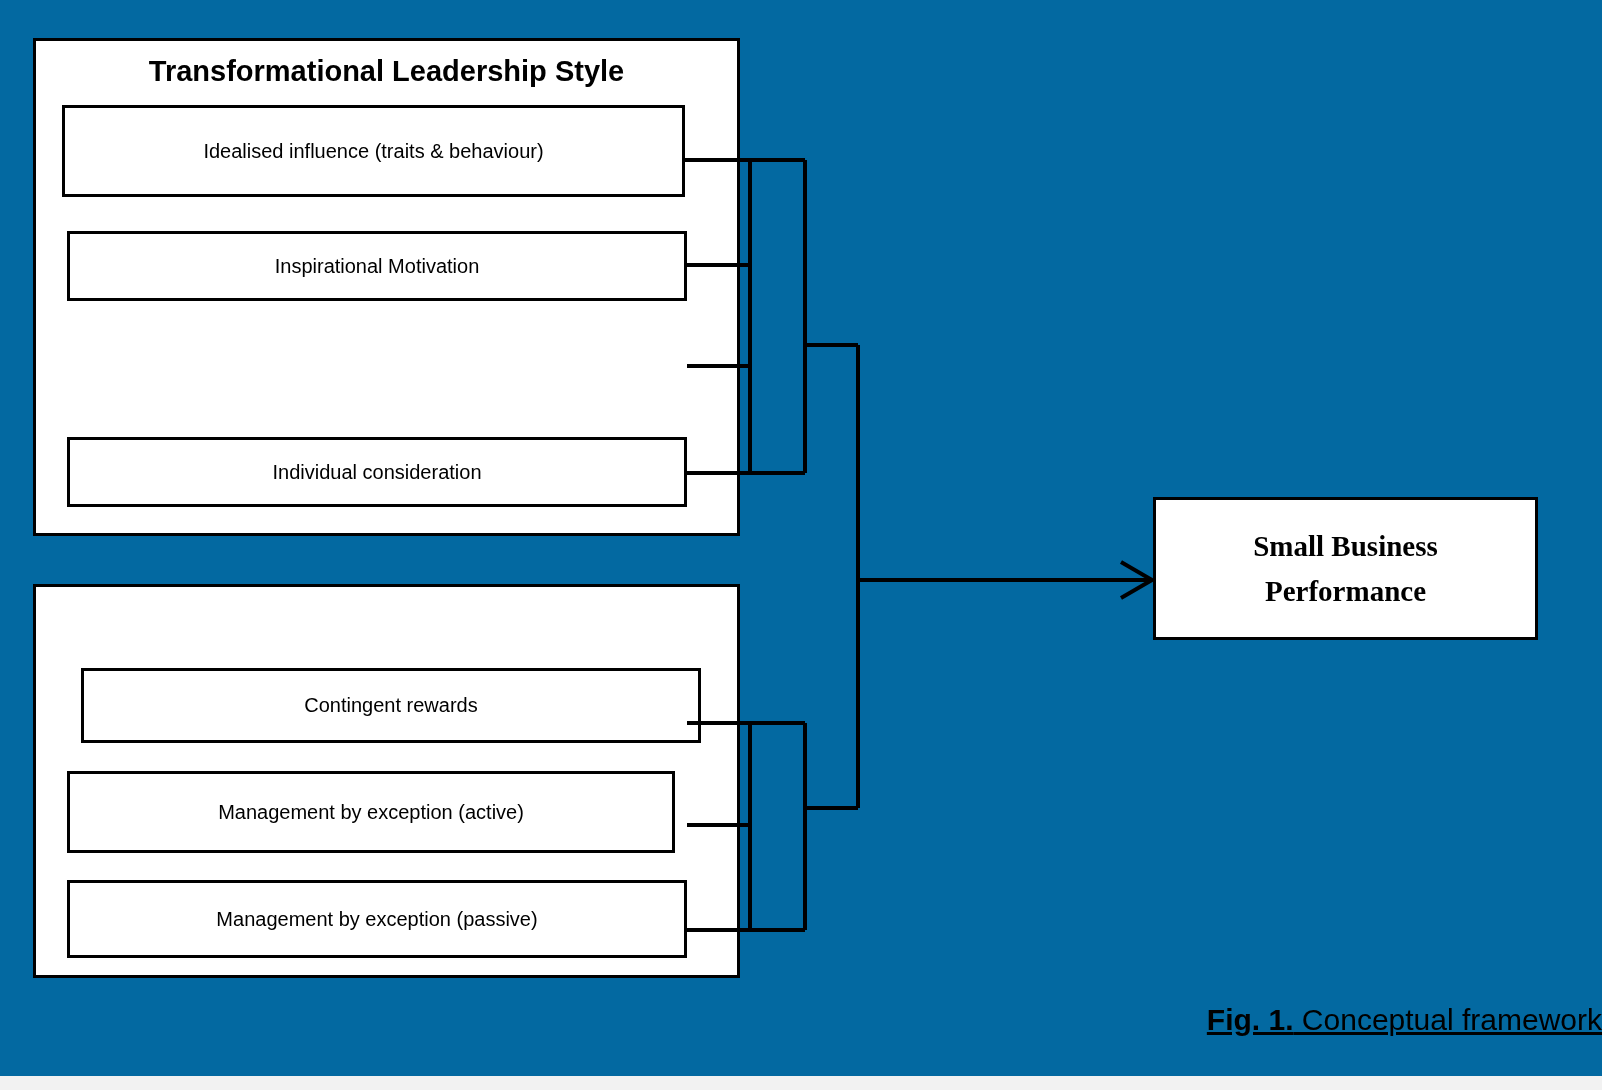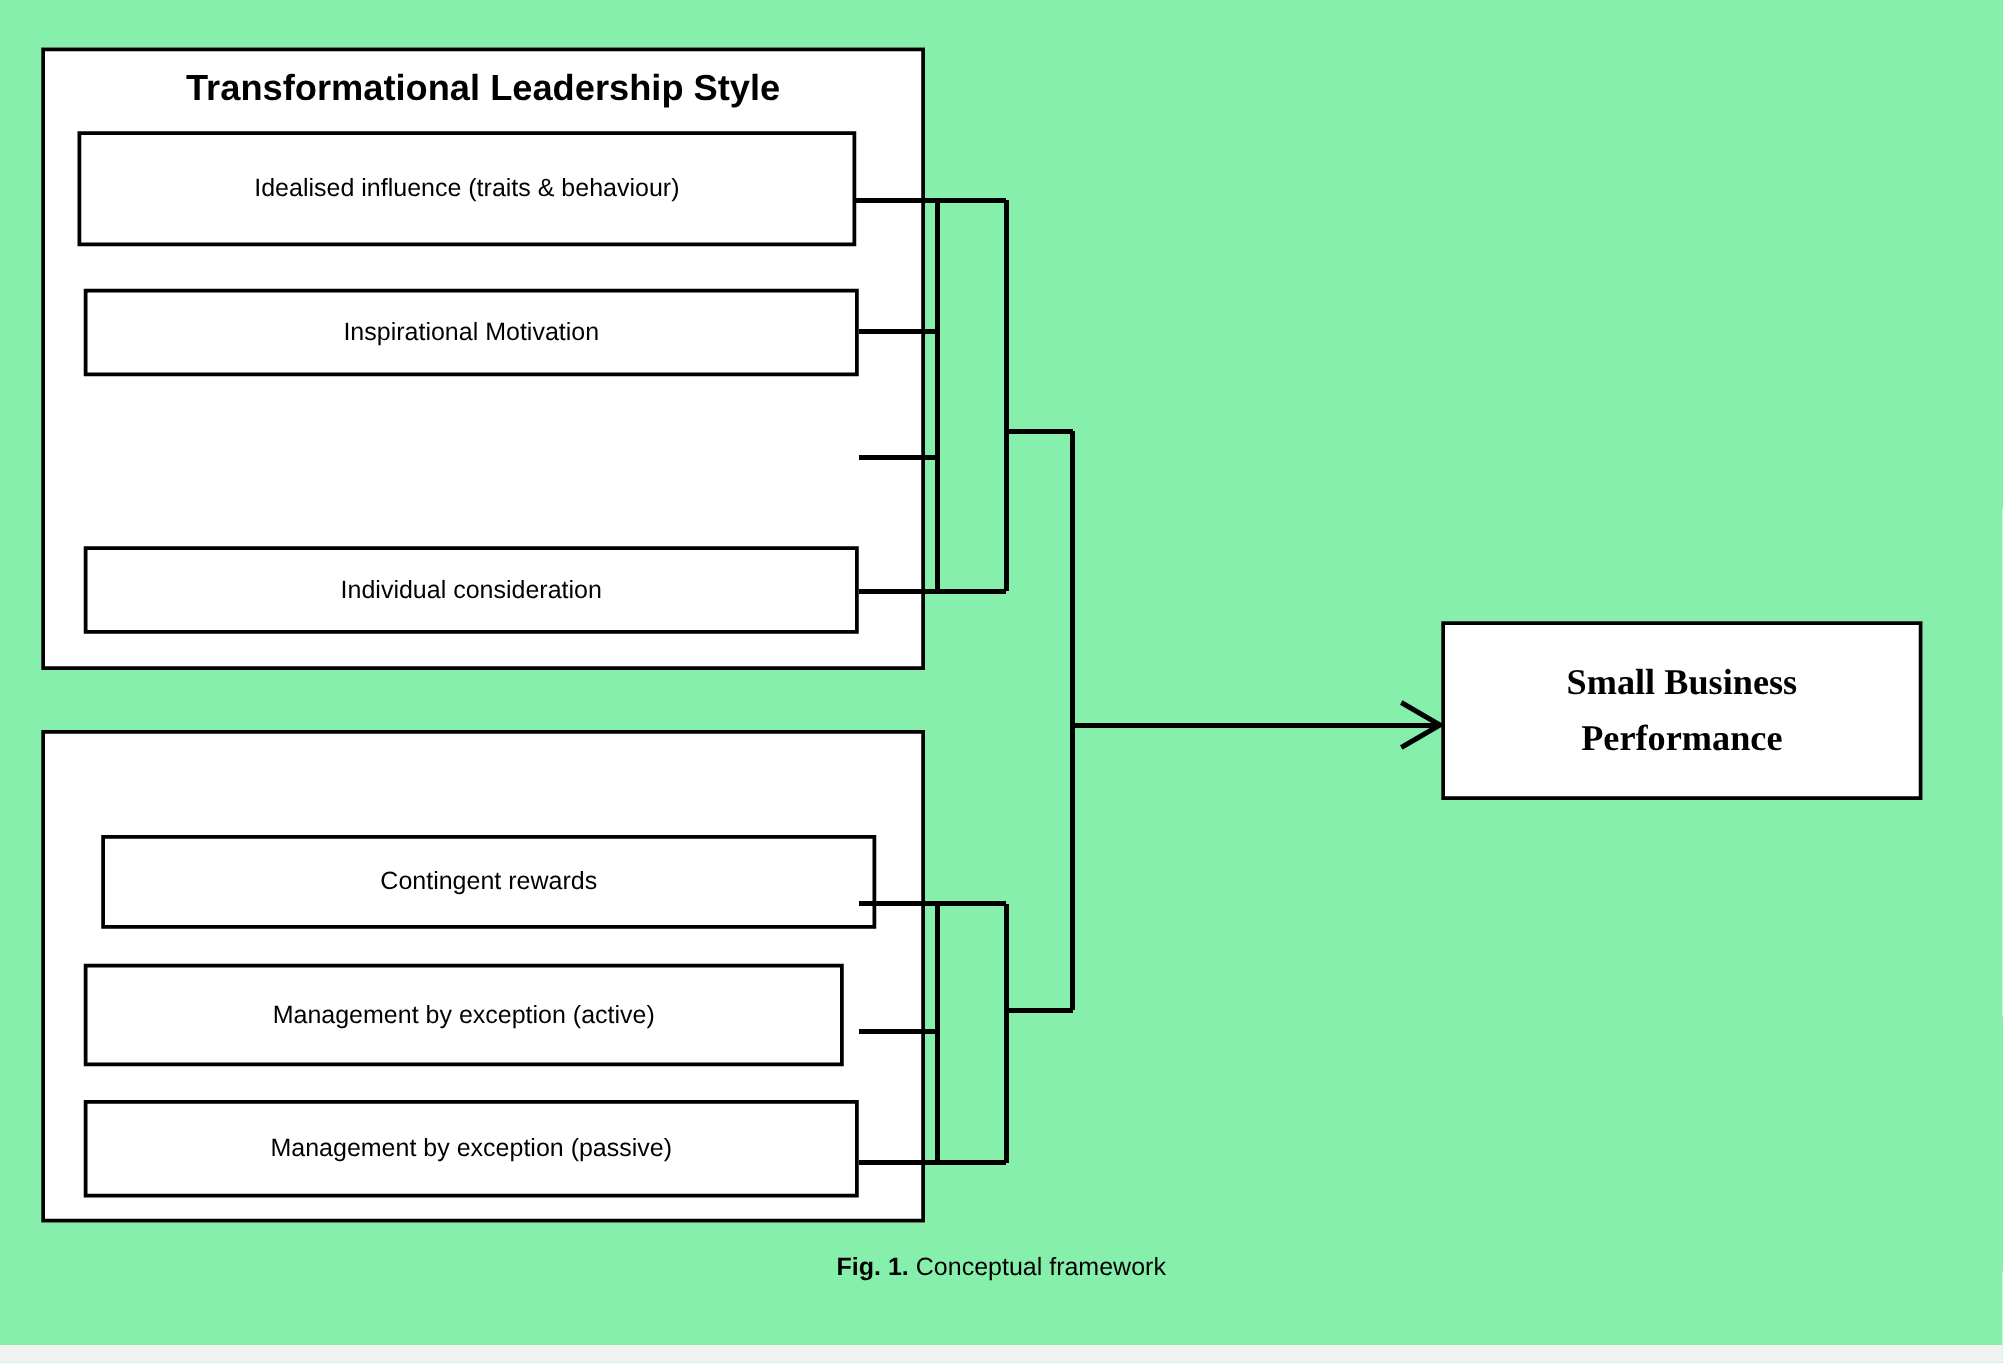--- a/index.html
+++ b/index.html
@@ -9,21 +9,21 @@
     background: #ffffff;
   }
   body {
     font-family: "Liberation Sans", sans-serif;
     color: #000000;
   }
   #canvas {
     position: relative;
     width: 1602px;
     height: 1090px;
-    background: #86efac;
+    background: #0369a1;
     overflow: hidden;
   }
   .group-box {
     position: absolute;
     border: 3px solid #000000;
     background: #ffffff;
     box-sizing: border-box;
   }
   .group-title {
     position: absolute;
@@ -69,24 +69,25 @@
     font-weight: bold;
     line-height: 1.55;
     color: #000000;
     text-align: center;
     white-space: nowrap;
   }
   .caption {
     position: absolute;
     left: 0;
     right: 0;
-    text-align: center;
-    font-size: 20px;
+    text-align: right;
+    font-size: 30px;
     color: #000000;
     white-space: nowrap;
+    text-decoration: underline;
   }
   .caption b {
     font-weight: bold;
   }
   .connectors {
     position: absolute;
     left: 0;
     top: 0;
     width: 1602px;
     height: 1090px;

